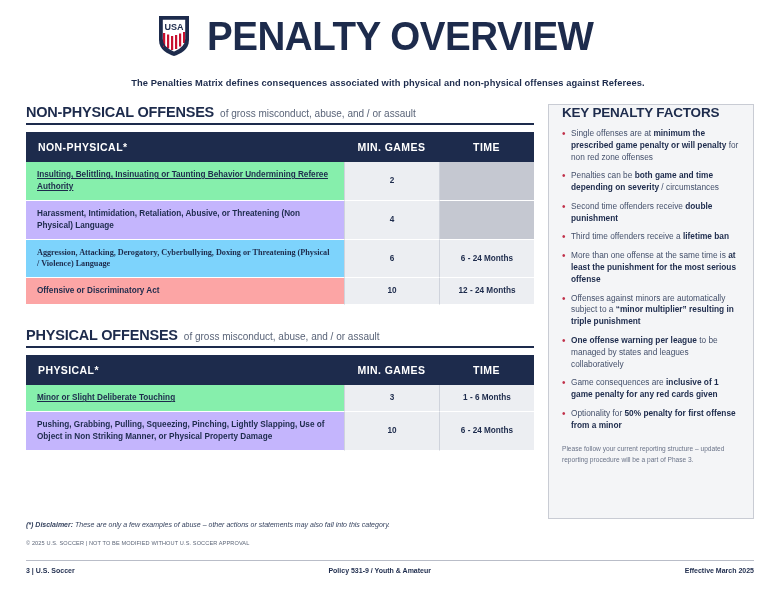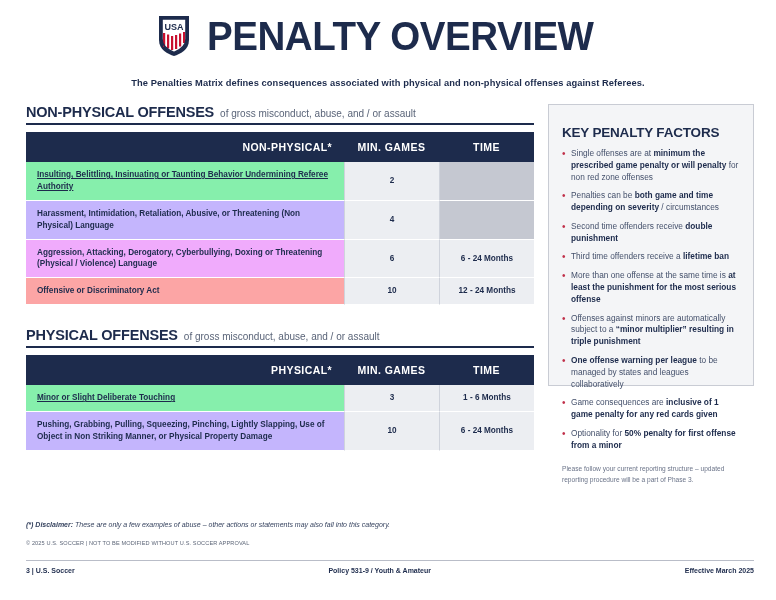--- a/index.html
+++ b/index.html
@@ -69,21 +69,21 @@
     border-spacing: 0;
     table-layout: fixed;
   }
   table.matrix thead th {
     background: #1d2b4c;
     color: #ffffff;
     font-size: 10.5px;
     font-weight: 800;
     letter-spacing: 0.04em;
     padding: 9px 12px;
-    text-align: right;
+    text-align: left;
     height: 30px;
   }
   table.matrix thead th.c-games,
   table.matrix thead th.c-time { text-align: center; padding-left: 0; padding-right: 0; }
   .c-label { width: 318px; }
   .c-games { width: 95px; }
   .c-time  { width: 95px; }
 
   table.matrix tbody td {
     font-size: 8.2px;
@@ -98,29 +98,29 @@
     font-size: 10px;
     font-weight: 700;
     color: #1d2b4c;
     background: #eceef2;
     border-left: 1px solid #cfd3dc;
     padding: 7px 4px;
   }
   td.val.empty { background: #c5c8d1; }
   tr.lvl-yellow td.label  { background: #86efac; color: #1d2b4c; text-decoration: underline; }
   tr.lvl-orange td.label  { background: #c4b5fd; color: #1d2b4c; }
-  tr.lvl-red td.label     { background: #f0abfc; color: #1d2b4c; }
+  tr.lvl-red td.label     { background: #7dd3fc; color: #1d2b4c; font-family: Liberation Serif, serif; }
   tr.lvl-darkred td.label { background: #fca5a5; color: #1d2b4c; }
 
   
   .panel {
     border: 1px solid #c9ccd4;
     background: #f4f5f7;
-    padding: 20px 13px 11px 13px;
-    height: 282px;
+    padding: 0 13px 11px 13px;
+    height: 415px;
   }
   .panel-title {
     font-size: 13.5px; font-weight: 800; color: #1d2b4c;
     letter-spacing: -0.2px;
     margin-bottom: 8px;
   }
   ul.factors { list-style: none; }
   ul.factors li {
     position: relative;
     padding-left: 9px;

